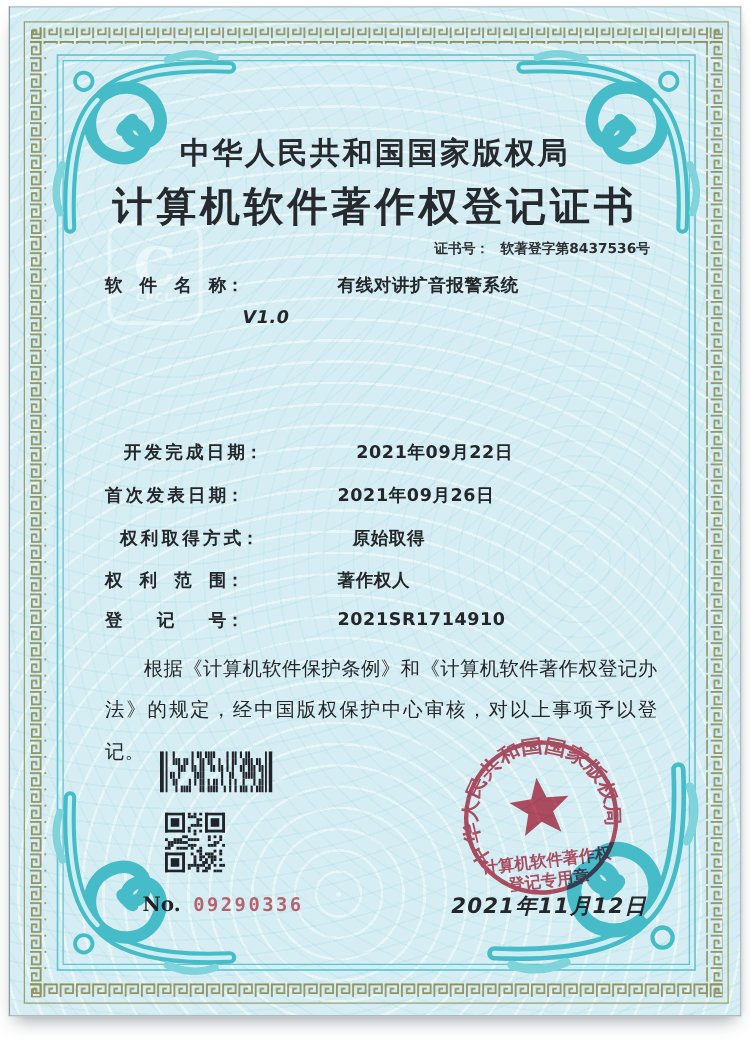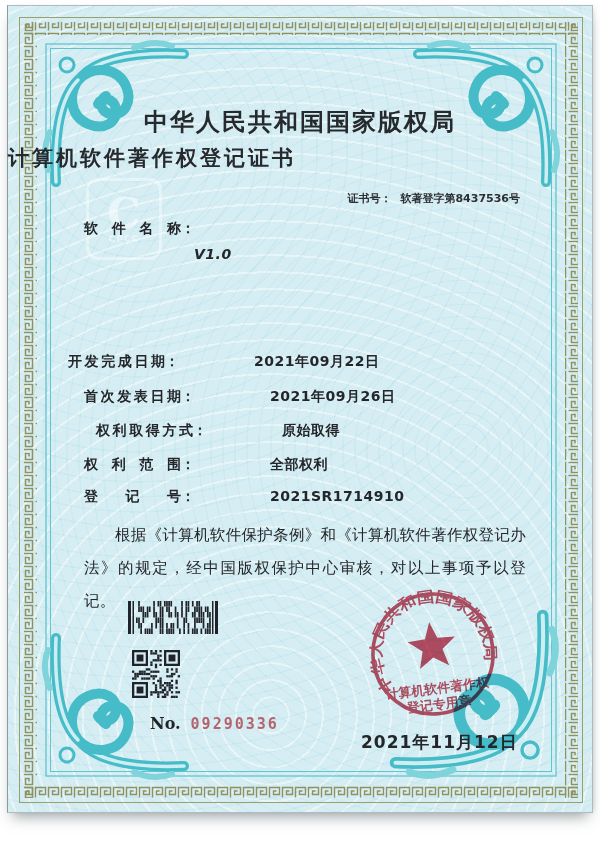--- a/index.html
+++ b/index.html
@@ -23,22 +23,22 @@
   .oA{fill:none;stroke:#46bcc8;stroke-width:10;stroke-linecap:round;}
   .oB{fill:none;stroke:#cdeef2;stroke-width:3.5;stroke-linecap:round;}
   .oC{fill:none;stroke:#7fd4dc;stroke-width:6;stroke-linecap:round;}
   .oD{fill:none;stroke:#46bcc8;stroke-width:3;}
   .abs{position:absolute;}
   .title{
     width:100%;text-align:center;font-family:"DejaVu Serif","Liberation Serif",serif;
     font-weight:bold;font-size:24px;letter-spacing:2px;color:#26292d;
   }
   .subtitle{
-    width:100%;font-family:"DejaVu Serif","Liberation Serif",serif;
-    font-weight:bold;font-size:21px;letter-spacing:3px;color:#26292d;
+    width:100%;text-align:center;font-family:"DejaVu Serif","Liberation Serif",serif;
+    font-weight:bold;font-size:32px;letter-spacing:3px;color:#26292d;
   }
   .certline{font-size:11px;font-weight:bold;color:#2b2e32;}
   .certline .val{margin-left:9px;}
   .frow{font-size:14px;font-weight:bold;color:#23262a;}
   .flabel{display:inline-block;width:97px;text-align:justify;text-align-last:justify;vertical-align:top;}
   .fvalue{position:absolute;left:186px;top:0;white-space:nowrap;letter-spacing:0.5px;}
   .statement{
     width:442px;font-size:15.5px;font-weight:normal;line-height:33px;
     text-align:justify;text-indent:2em;letter-spacing:0.3px;color:#23262a;
   }
@@ -105,42 +105,43 @@
 
   <div class="abs title" style="top:100px;">中华人民共和国国家版权局</div>
   <div class="abs subtitle" style="top:138px;">计算机软件著作权登记证书</div>
 
   <div class="abs certline" style="top:185px;right:72px;">
     <span>证书号：</span><span class="val">软著登字第8437536号</span>
   </div>
 
   <div class="abs frow" style="left:76px;top:214px;width:460px;">
     <span class="flabel">软件名称</span><span>：</span>
+    <span class="fvalue">有线对讲扩音报警系统</span>
   </div>
   <div class="abs frow v2" style="left:186px;top:240px;">V1.0</div>
 
 
-  <div class="abs frow" style="left:60px;top:347px;width:460px;">
+  <div class="abs frow" style="left:91px;top:347px;width:460px;">
     <span class="flabel">开发完成日期</span><span>：</span>
     <span class="fvalue">2021年09月22日</span>
   </div>
 
   <div class="abs frow" style="left:76px;top:382px;width:460px;">
     <span class="flabel">首次发表日期</span><span>：</span>
     <span class="fvalue">2021年09月26日</span>
   </div>
 
   <div class="abs frow" style="left:76px;top:416px;width:460px;margin-left:12px;">
     <span class="flabel">权利取得方式</span><span>：</span>
     <span class="fvalue">原始取得</span>
   </div>
 
   <div class="abs frow" style="left:76px;top:450px;width:460px;">
     <span class="flabel">权利范围</span><span>：</span>
-    <span class="fvalue">全部权利</span>
+    <span class="fvalue">著作权人</span>
   </div>
 
   <div class="abs frow" style="left:76px;top:482px;width:460px;">
     <span class="flabel">登记号</span><span>：</span>
     <span class="fvalue">2021SR1714910</span>
   </div>
 
   <div class="abs statement" style="left:76px;top:513px;">根据《计算机软件保护条例》和《计算机软件著作权登记办法》的规定，经中国版权保护中心审核，对以上事项予以登记。</div>
 
   <svg id="barcodeSvg" class="abs" style="left:120px;top:595px;" width="90" height="33">
@@ -373,34 +374,34 @@
       <rect x="32" y="43.42857142857142" width="2.2857142857142856" height="2.2857142857142856" fill="#20242a"></rect>
       <rect x="34.285714285714285" y="43.42857142857142" width="2.2857142857142856" height="2.2857142857142856" fill="#20242a"></rect>
       <rect x="25.142857142857142" y="45.71428571428571" width="2.2857142857142856" height="2.2857142857142856" fill="#20242a"></rect>
       <rect x="29.71428571428571" y="45.71428571428571" width="2.2857142857142856" height="2.2857142857142856" fill="#20242a"></rect>
       <rect x="32" y="45.71428571428571" width="2.2857142857142856" height="2.2857142857142856" fill="#20242a"></rect>
       <rect x="38.857142857142854" y="45.71428571428571" width="2.2857142857142856" height="2.2857142857142856" fill="#20242a"></rect>
       <rect x="41.14285714285714" y="45.71428571428571" width="2.2857142857142856" height="2.2857142857142856" fill="#20242a"></rect>
       <rect x="43.42857142857142" y="45.71428571428571" width="2.2857142857142856" height="2.2857142857142856" fill="#20242a"></rect>
     </svg>
 
-  <div class="abs serial" style="left:106px;top:708px;margin-left:36px;">
+  <div class="abs serial" style="left:106px;top:708px;">
     <span>No.</span><span class="num">09290336</span>
   </div>
 
   <div class="abs seal-wrap" style="left:345px;top:568px;">
     <svg width="160" height="160" viewBox="0 0 160 160">
       <defs>
         <path id="arcT" d="M37.4,109.8 A52,52 0 1 1 127.1,102" fill="none"></path>
       </defs>
       <circle cx="80" cy="80" r="60" fill="none" stroke="#c23a50" stroke-width="3.6"></circle>
       <polygon fill="#c5374e" points="80,48 86.2,64.5 103.8,65.3 90,76.2 94.7,93.2 80,83.5 65.3,93.2 70,76.2 56.2,65.3 73.8,64.5"></polygon>
       <text font-size="15" font-weight="bold" fill="#c23a50">
         <textPath href="#arcT" startOffset="0" textLength="208" lengthAdjust="spacingAndGlyphs">中华人民共和国国家版权局</textPath>
       </text>
       <text x="80" y="119" text-anchor="middle" font-size="13" font-weight="bold" fill="#c23a50">计算机软件著作权</text>
       <text x="80" y="135" text-anchor="middle" font-size="13" font-weight="bold" fill="#c23a50">登记专用章</text>
     </svg>
   </div>
 
-  <div class="abs issue-date" style="left:353px;top:725px;">2021年11月12日</div>
+  <div class="abs issue-date" style="left:353px;top:707px;font-style:italic;">2021年11月12日</div>
 
 </div>
 
 </body></html>

